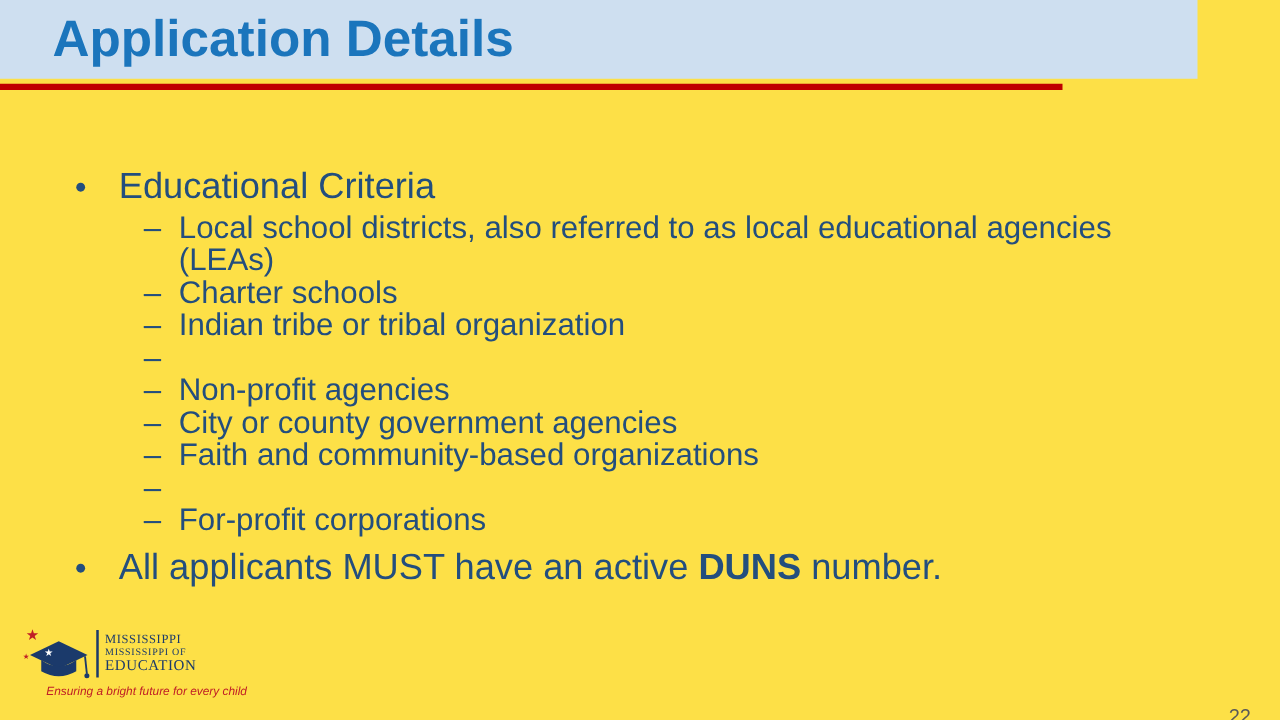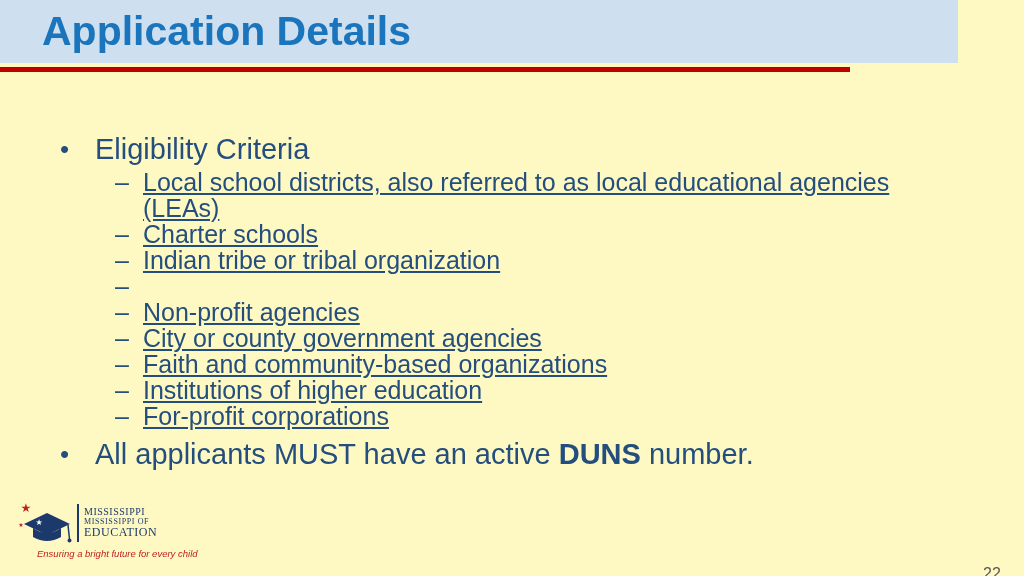--- a/index.html
+++ b/index.html
@@ -10,21 +10,21 @@
     --logo-navy: #1B3A6B;
     --logo-red: #C02026;
     --page-number: #595959;
   }
   * { margin: 0; padding: 0; box-sizing: border-box; }
   html, body { background: #ffffff; }
   .slide {
     position: relative;
     width: 1024px;
     height: 576px;
-    background: #fef9c3;
+    background: #fde047;
     overflow: hidden;
     font-family: "Liberation Sans", sans-serif;
     padding-left: 20px;
   }
   .header-band {
     position: absolute;
     top: 0; left: 0;
     width: 958px;
     height: 63px;
     background: var(--header-bg);
@@ -73,21 +73,20 @@
     font-size: 25px;
     line-height: 26px;
     padding-left: 55px;
   }
   .dash-marker {
     flex: none;
     width: 28px;
   }
   .sub-text {
     max-width: 812px;
-    text-decoration: underline;
   }
   .bullet-row.second {
     margin-top: 9px;
   }
   .bold { font-weight: bold; }
   .mde-logo {
     position: absolute;
     left: 18px;
     top: 499px;
     width: 132px;
@@ -139,21 +138,21 @@
 <div class="slide">
 
   <div class="header-band"></div>
   <div class="slide-title">Application Details</div>
   <div class="red-rule"></div>
 
   <div class="content">
 
     <div class="bullet-row">
       <span class="bullet-marker">•</span>
-      <span class="bullet-text">Eligibility Criteria</span>
+      <span class="bullet-text">Educational Criteria</span>
     </div>
 
     <div class="sub-list">
       <div class="sub-row">
         <span class="dash-marker">–</span>
         <span class="sub-text">Local school districts, also referred to as local educational agencies (LEAs)</span>
       </div>
       <div class="sub-row">
         <span class="dash-marker">–</span>
         <span class="sub-text">Charter schools</span>
@@ -172,21 +171,20 @@
       <div class="sub-row">
         <span class="dash-marker">–</span>
         <span class="sub-text">City or county government agencies</span>
       </div>
       <div class="sub-row">
         <span class="dash-marker">–</span>
         <span class="sub-text">Faith and community-based organizations</span>
       </div>
       <div class="sub-row">
         <span class="dash-marker">–</span>
-        <span class="sub-text">Institutions of higher education</span>
       </div>
       <div class="sub-row">
         <span class="dash-marker">–</span>
         <span class="sub-text">For-profit corporations</span>
       </div>
     </div>
 
     <div class="bullet-row second">
       <span class="bullet-marker">•</span>
       <span class="bullet-text"><span>All applicants MUST have an active </span><span class="bold">DUNS</span><span> number.</span></span>

